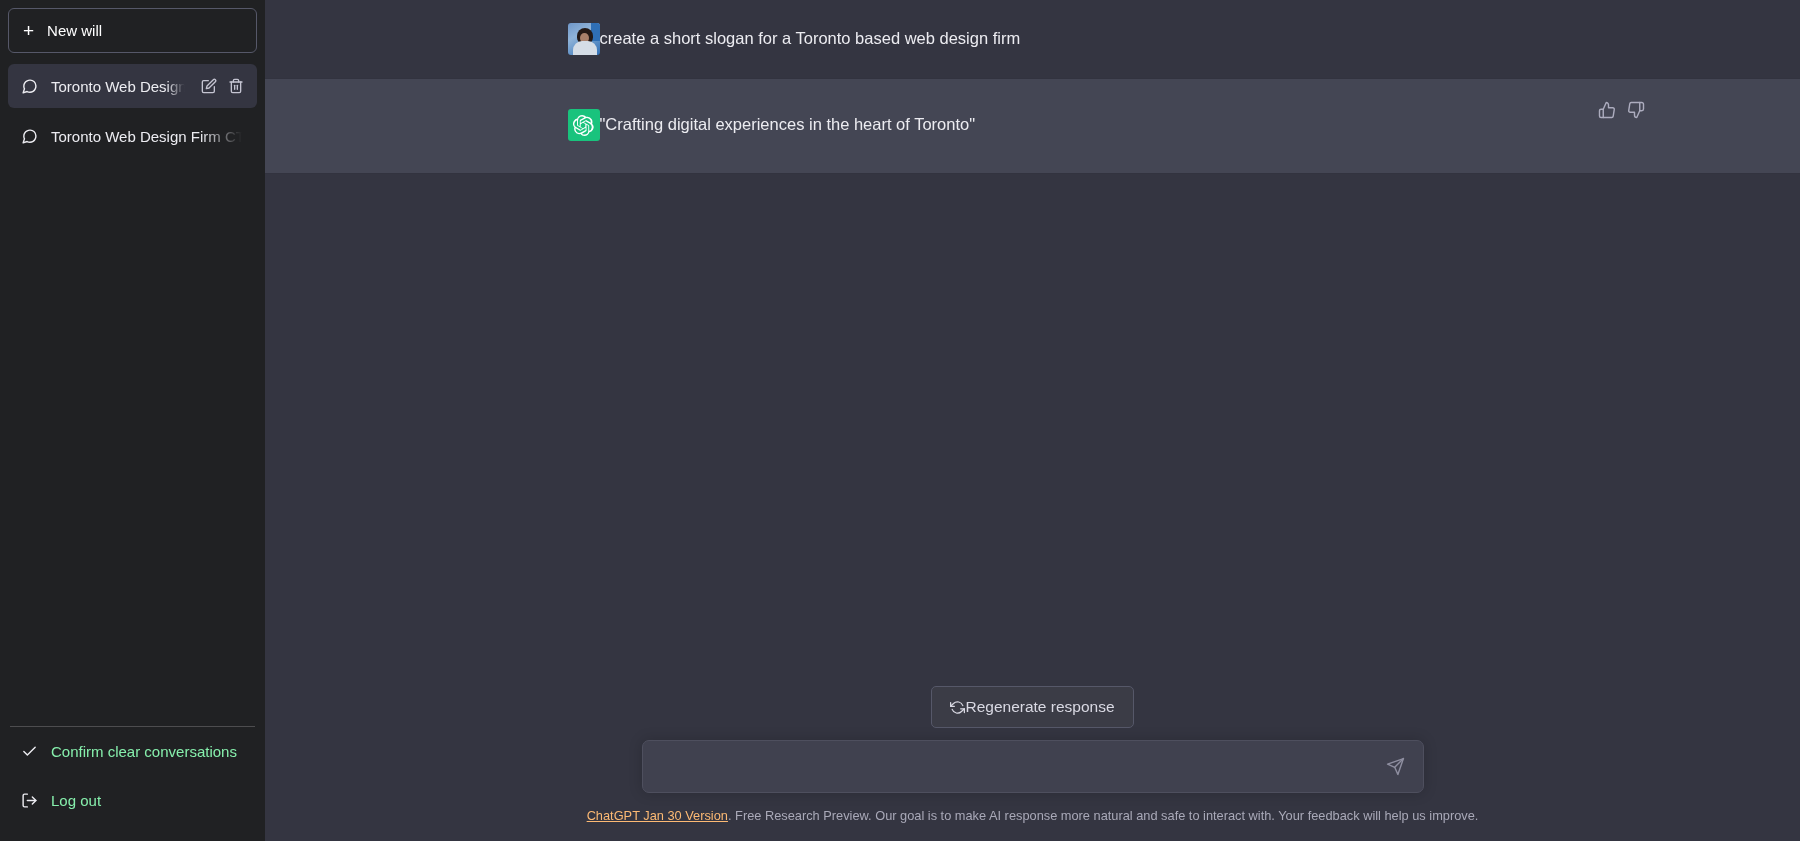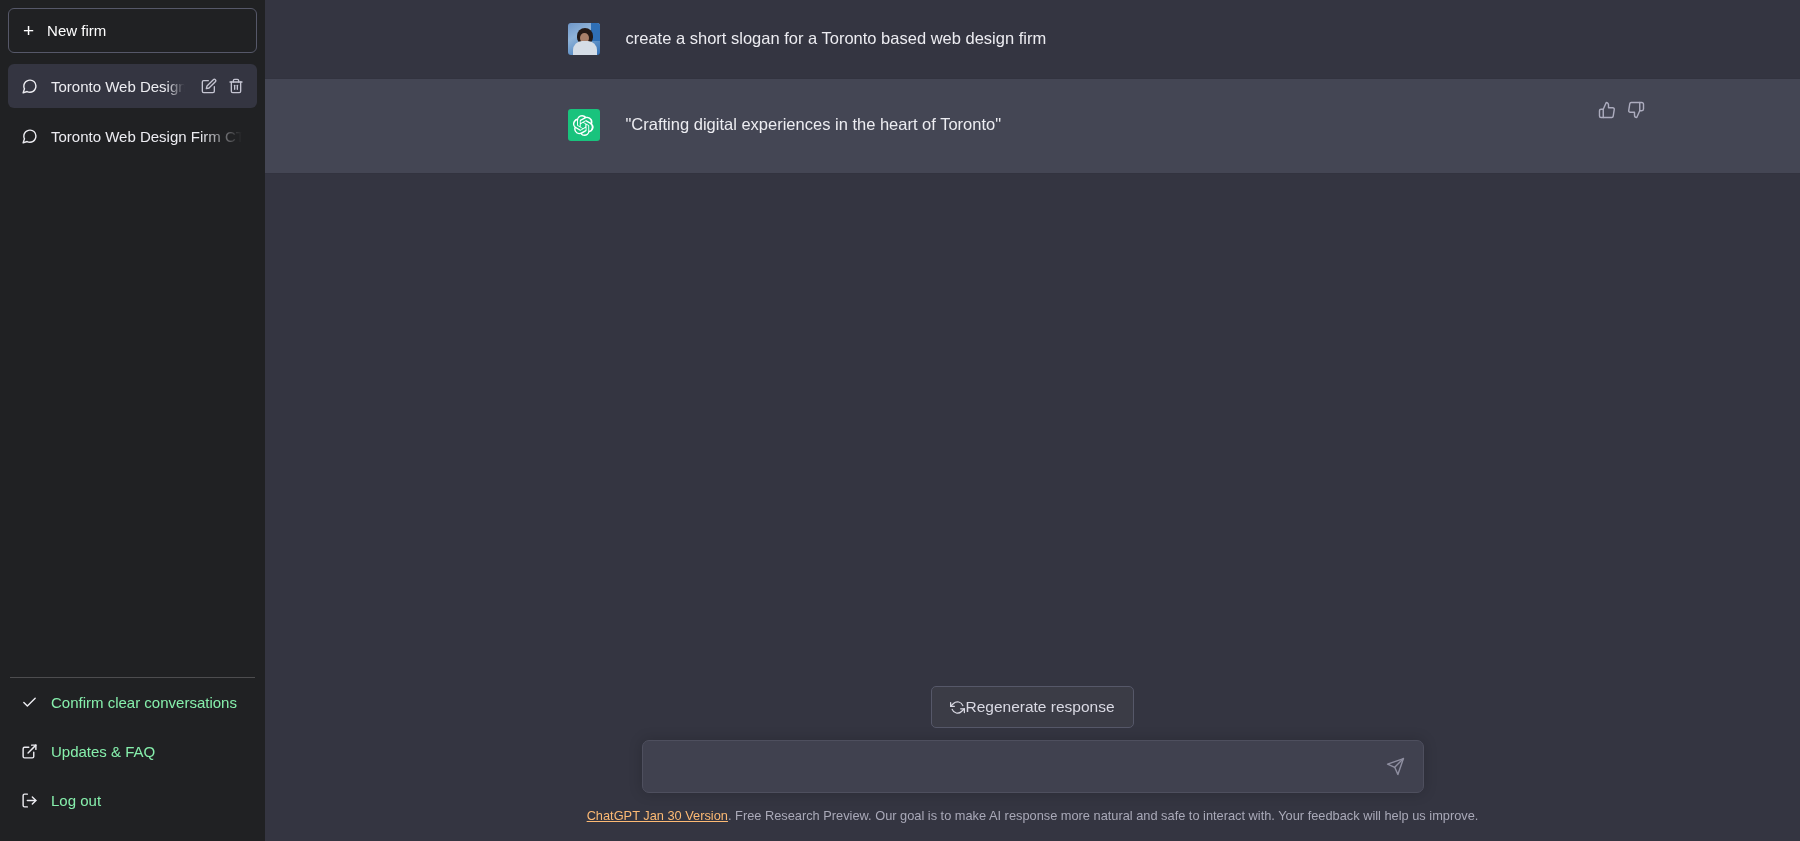--- a/index.html
+++ b/index.html
@@ -159,21 +159,20 @@
     justify-content: center;
     width: 100%;
     position: relative;
   }
   .msg-row.user { background: #343541; }
   .msg-row.assistant { background: #444654; border-top: 1px solid #32333f; border-bottom: 1px solid #32333f; }
 
   .msg-inner {
     display: flex;
     align-items: flex-start;
-    gap: 26px;
     width: 930px;
     padding: 23px 0;
     position: relative;
   }
   .msg-row.assistant .msg-inner { padding: 30px 0 32px 0; }
 
   .avatar {
     width: 32px;
     height: 32px;
     border-radius: 3px;
@@ -313,21 +312,21 @@
 </style>
 </head>
 <body>
 
 <div class="app">
 
   <aside class="sidebar">
 
     <div class="new-chat">
       <span class="plus">+</span>
-      <span>New firm</span>
+      <span>New will</span>
     </div>
 
     <div class="conv-list">
 
       <div class="conv-item active">
         <span>
           <svg class="icon-svg" width="17" height="17" viewBox="0 0 24 24" fill="none" stroke="#ececf1" stroke-width="2" stroke-linecap="round" stroke-linejoin="round">
             <path d="M21 11.5a8.38 8.38 0 0 1-.9 3.8 8.5 8.5 0 0 1-7.6 4.7 8.38 8.38 0 0 1-3.8-.9L3 21l1.9-5.7a8.38 8.38 0 0 1-.9-3.8 8.5 8.5 0 0 1 4.7-7.6 8.38 8.38 0 0 1 3.8-.9h.5a8.48 8.48 0 0 1 8 8v.5z"></path>
           </svg>
         </span>
@@ -371,30 +370,20 @@
         <span>
           <svg class="icon-svg" width="17" height="17" viewBox="0 0 24 24" fill="none" stroke="#ececf1" stroke-width="2" stroke-linecap="round" stroke-linejoin="round">
             <polyline points="20 6 9 17 4 12"></polyline>
           </svg>
         </span>
         <span>Confirm clear conversations</span>
       </div>
 
 
 
-      <div class="menu-item">
-        <span>
-          <svg class="icon-svg" width="17" height="17" viewBox="0 0 24 24" fill="none" stroke="#ececf1" stroke-width="2" stroke-linecap="round" stroke-linejoin="round">
-            <path d="M18 13v6a2 2 0 0 1-2 2H5a2 2 0 0 1-2-2V8a2 2 0 0 1 2-2h6"></path>
-            <polyline points="15 3 21 3 21 9"></polyline>
-            <line x1="10" y1="14" x2="21" y2="3"></line>
-          </svg>
-        </span>
-        <span>Updates &amp; FAQ</span>
-      </div>
 
       <div class="menu-item">
         <span>
           <svg class="icon-svg" width="17" height="17" viewBox="0 0 24 24" fill="none" stroke="#ececf1" stroke-width="2" stroke-linecap="round" stroke-linejoin="round">
             <path d="M9 21H5a2 2 0 0 1-2-2V5a2 2 0 0 1 2-2h4"></path>
             <polyline points="16 17 21 12 16 7"></polyline>
             <line x1="21" y1="12" x2="9" y2="12"></line>
           </svg>
         </span>
         <span>Log out</span>

